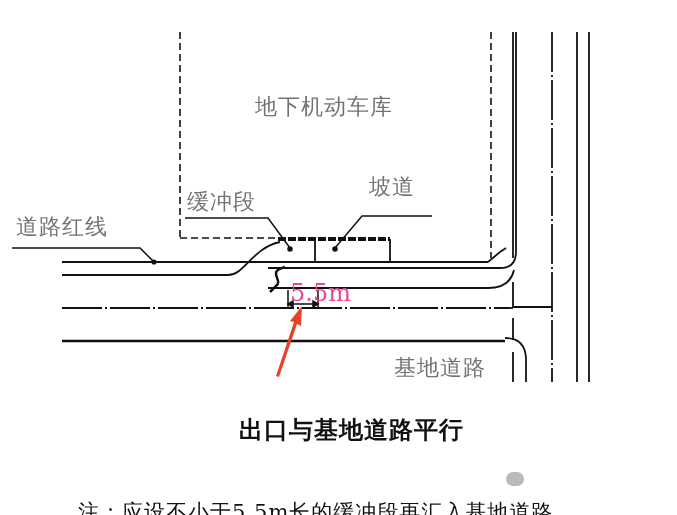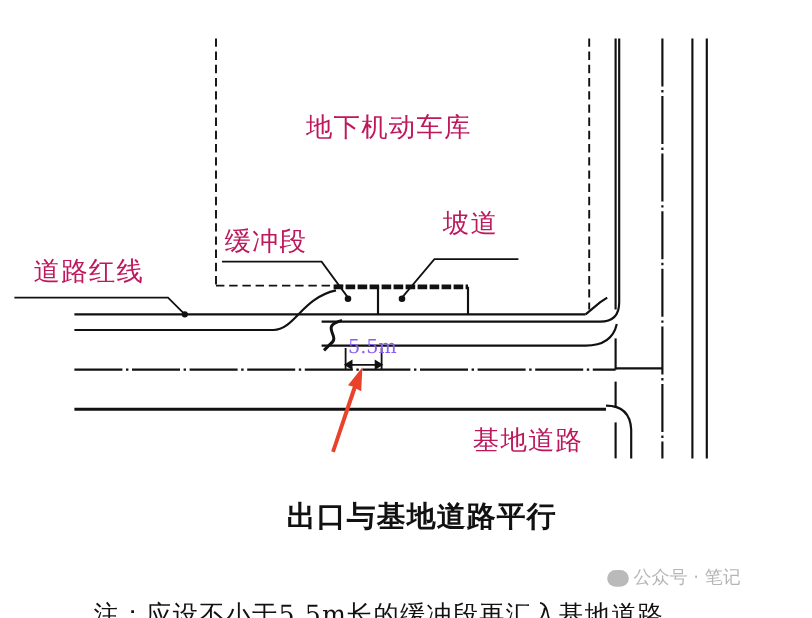--- a/index.html
+++ b/index.html
@@ -1,22 +1,22 @@
 <!DOCTYPE html>
 <html><head>
 <meta charset="utf-8">
 <style>
   html, body { margin: 0; padding: 0; background: #ffffff; }
   body { width: 677px; height: 515px; position: relative; overflow: hidden;
          font-family: "DejaVu Sans", sans-serif; color: #111; }
   svg.diagram { position: absolute; left: 0; top: 0; }
   .lbl { position: absolute; font-family: "DejaVu Serif", serif; font-size: 22px;
-         color: #be185d; white-space: nowrap; letter-spacing: 1px; line-height: 1; }
-  .dim { position: absolute; font-family: "DejaVu Serif", serif; font-size: 16px;
-         color: #8b5cf6; white-space: nowrap; line-height: 1; }
+         color: #737373; white-space: nowrap; letter-spacing: 1px; line-height: 1; }
+  .dim { position: absolute; font-family: "DejaVu Serif", serif; font-size: 24px;
+         color: #ec4899; white-space: nowrap; line-height: 1; }
   .caption { position: absolute; left: 13px; width: 677px; text-align: center; top: 418px;
              font-family: "DejaVu Sans", sans-serif; font-weight: bold; font-size: 24px;
              letter-spacing: 1px; line-height: 1; }
   .note { position: absolute; left: 78px; top: 467px; font-family: "DejaVu Serif", serif;
           font-size: 21px; letter-spacing: 1px; line-height: 1; white-space: nowrap; margin-top: 35px; }
   .watermark { position: absolute; left: 506px; top: 472px; display: flex; align-items: center;
                gap: 4px; color: rgba(120,120,120,0.55); font-size: 15px; white-space: nowrap;
                font-family: "DejaVu Sans", sans-serif; }
   .wm-icon { width: 18px; height: 14px; border-radius: 8px; background: rgba(130,130,130,0.55); }
 </style>
@@ -86,23 +86,22 @@
   </g>
 
   <g>
     <path d="M276 376 L294 322 L290 321 L302 306 L301 326 L297 324 L279 377 Z" fill="#e8422a"></path>
   </g>
 </svg>
 
 <div class="lbl" style="left:255px; top:96px;">地下机动车库</div>
 <div class="lbl" style="left:187px; top:191px;text-align:right;">缓冲段</div>
 <div class="lbl" style="left:369px; top:176px;">坡道</div>
-<div class="lbl" style="left:16px; top:216px;margin-left:12px;">道路红线</div>
+<div class="lbl" style="left:16px; top:216px;">道路红线</div>
 <div class="lbl" style="left:394px; top:316px;margin-top:41px;">基地道路</div>
 <div class="dim" style="left:290px; top:281px;">5.5m</div>
 
 <div class="caption">出口与基地道路平行</div>
 <div class="note">注：应设不小于5.5m长的缓冲段再汇入基地道路。</div>
 
 <div class="watermark">
   <span class="wm-icon"></span>
-  <span>公众号 · 笔记</span>
 </div>
 
 </body></html>

